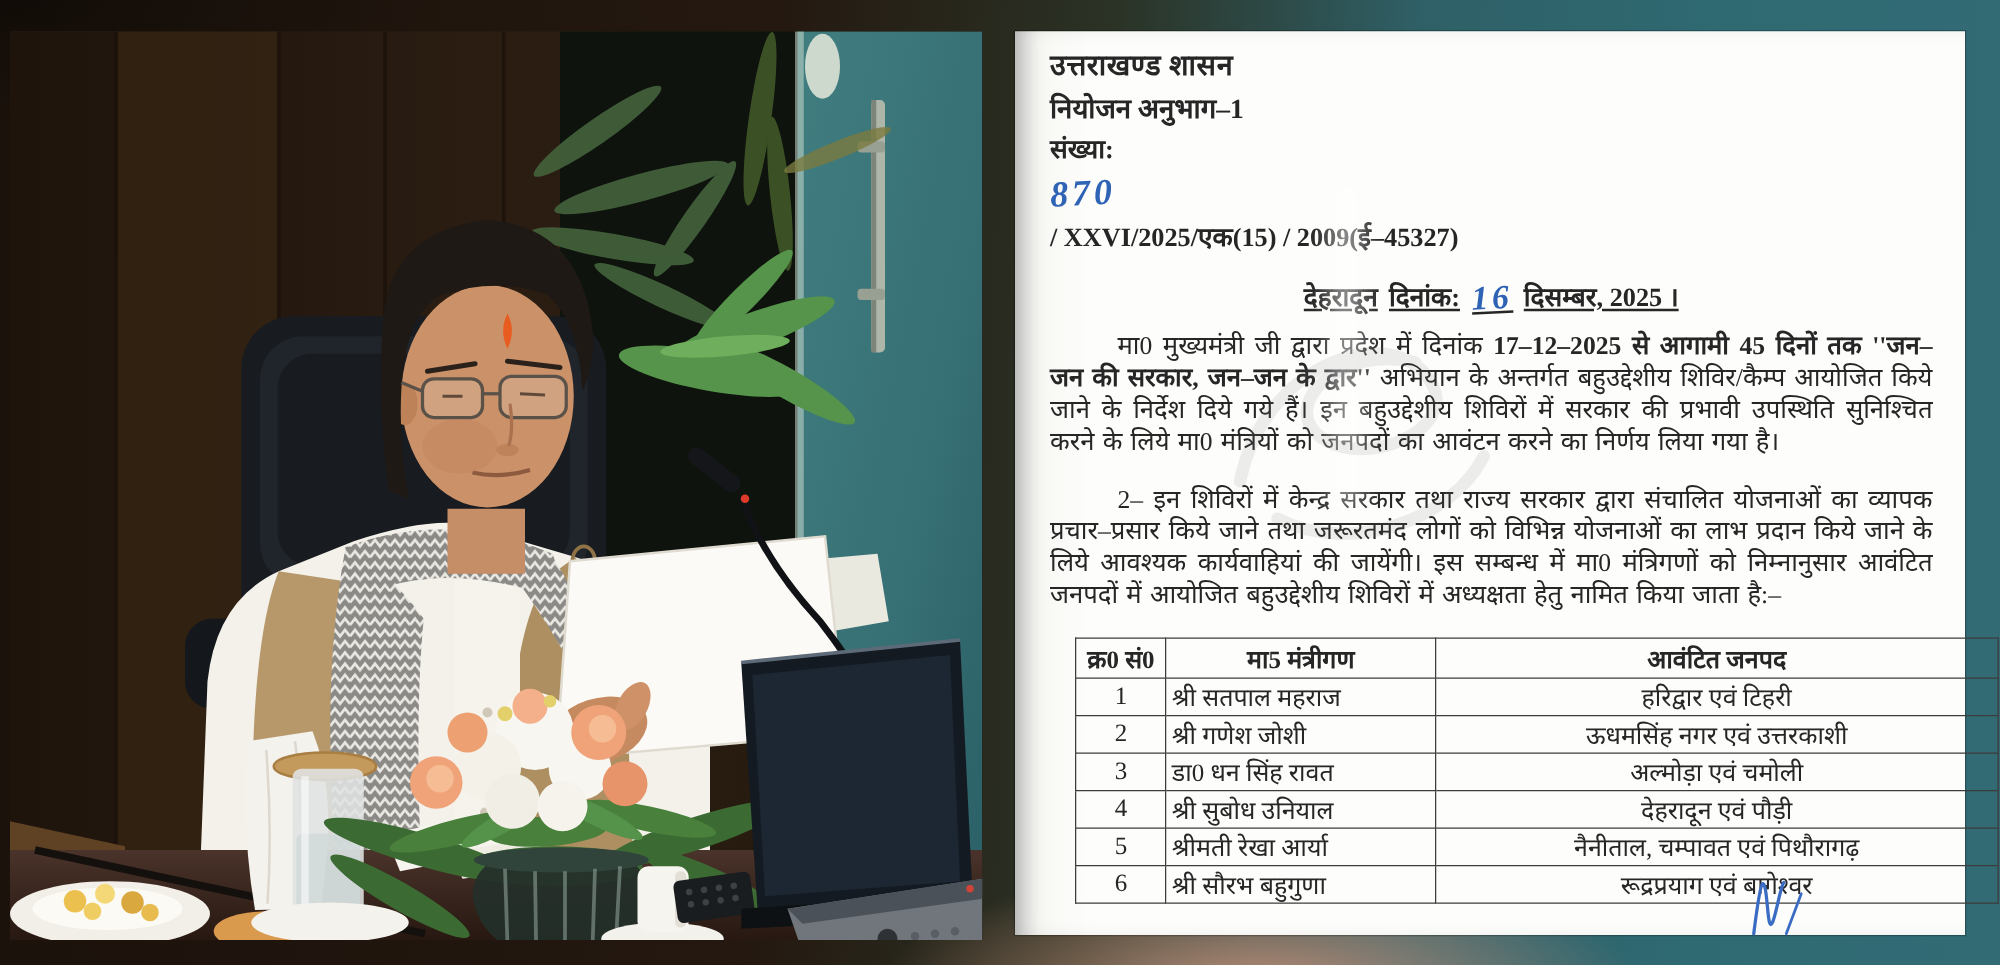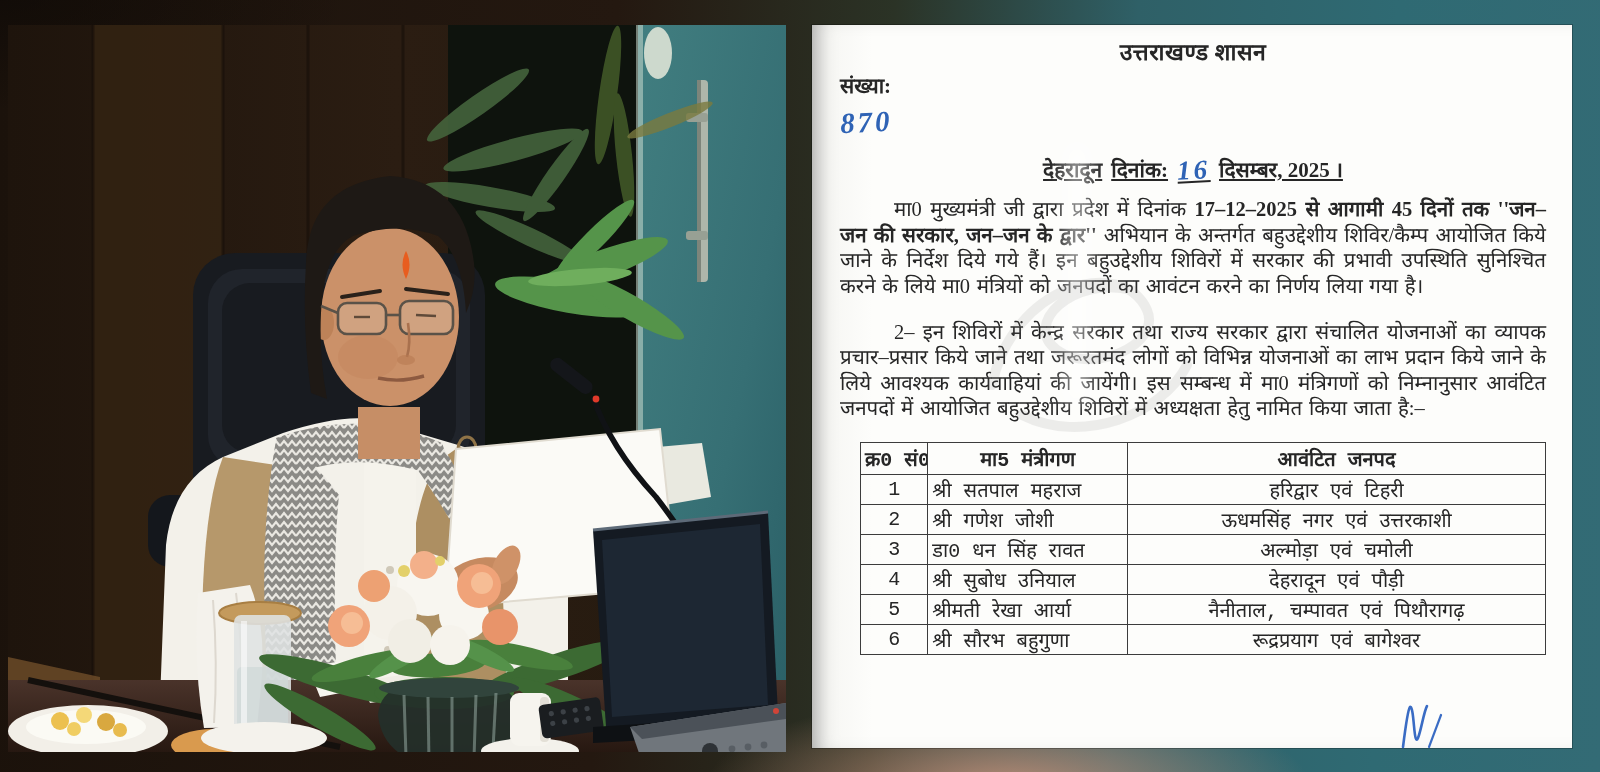--- a/index.html
+++ b/index.html
@@ -22,21 +22,21 @@
   }
   .photo svg{display:block;width:100%;height:100%;}
   
   .doc{
     position:absolute;left:812px;top:25px;width:760px;height:723px;
     background:linear-gradient(90deg,#ececea 0,#f7f7f4 18px,#fdfdfb 60px,#fdfdfb 100%);
     box-shadow:inset 16px 0 22px -14px rgba(0,0,0,.35), 0 0 0 1px rgba(0,0,0,.25);
     color:#262626;
   }
   .doc-inner{position:relative;height:100%;padding:10px 26px 0 28px;box-sizing:border-box;}
-  .c{text-align:center;}
+  .c{}
   .hdr1{font-size:23px;font-weight:700;letter-spacing:.5px;}
   .hdr2{font-size:22px;font-weight:700;margin-top:3px;}
   .numline{font-size:21px;font-weight:700;margin-top:4px;display:flex;justify-content:center;align-items:baseline;gap:7px;flex-direction:column;}
   .dateline{font-size:21px;font-weight:700;margin-top:20px;display:flex;justify-content:center;align-items:baseline;gap:9px;text-decoration:underline;}
   .hand{
     font-style:italic;font-weight:700;color:#2f63b5;font-size:29px;letter-spacing:3px;
     display:inline-block;transform:rotate(-3deg) translateY(2px);line-height:1;
   }
   .hand.small{font-size:27px;}
   .memo-title{margin-top:20px;text-align:center;}
@@ -44,21 +44,21 @@
     font-size:24px;font-weight:700;display:inline-block;
     text-decoration:underline;text-underline-offset:5px;text-decoration-thickness:2px;
   }
   .para{
     font-size:20.5px;line-height:25.5px;text-align:justify;margin-top:14px;
     text-indent:54px;word-spacing:1.5px;
   }
   .para.second{margin-top:17px;}
   .b{font-weight:700;}
   table.alloc{
-    border-collapse:collapse;margin:19px 0 0 20px;width:686px;table-layout:fixed;font-family:Liberation Mono, monospace;
+    border-collapse:collapse;margin:19px 0 0 20px;width:739px;table-layout:fixed;
   }
   table.alloc th,table.alloc td{
     border:1.6px solid #3c3c3c;font-size:20px;padding:1px 4px;height:26px;
     overflow:hidden;white-space:nowrap;
   }
   table.alloc th{font-weight:700;text-align:center;height:29px;}
   .col-sn{width:66px;}
   .col-min{width:196px;}
   .col-dist{width:410px;}
   td.sn{text-align:center;}
@@ -321,24 +321,26 @@
 </div>
 
 <div class="doc">
   <div class="doc-inner">
     <div class="lightband"></div>
     <svg class="watermark" width="260" height="260" viewBox="0 0 260 260">
       <path d="M30,170 C50,70 160,40 185,95 C200,130 130,160 95,135 C60,110 110,60 170,75 M60,200 C120,230 200,200 225,150" stroke="#777" stroke-width="10" fill="none" stroke-linecap="round"></path>
     </svg>
 
     <div class="c hdr1">उत्तराखण्ड शासन</div>
+    <div class="c hdr2">नियोजन अनुभाग–1</div>
 
     <div class="numline">
       <span>संख्या:</span>
       <span class="hand">870</span>
+      <span>/ XXVI/2025/एक(15) / 2009(ई–45327)</span>
     </div>
 
     <div class="dateline">
       <span>देहरादून</span>
       <span>दिनांक:</span>
       <span class="hand small">16</span>
       <span>दिसम्बर, 2025 ।</span>
     </div>
 
 

